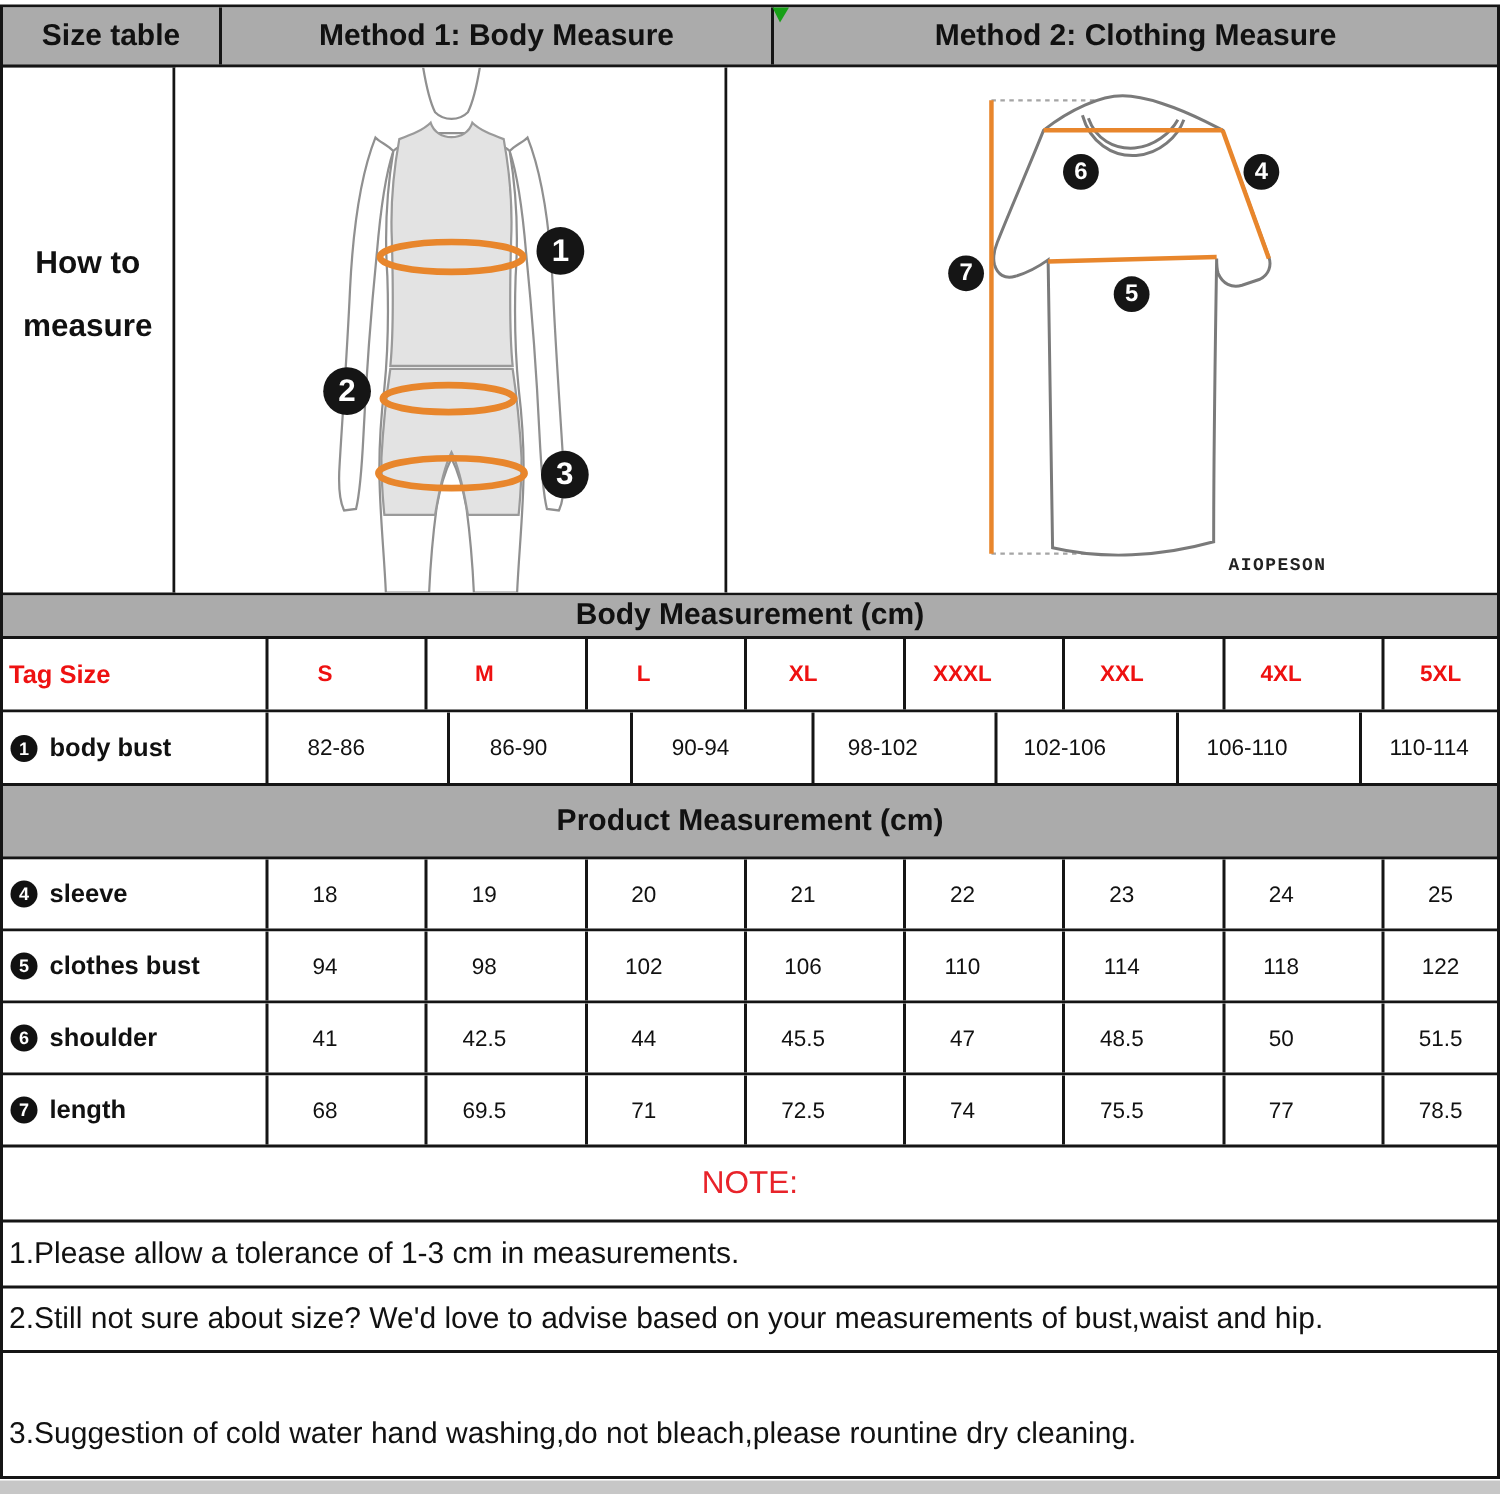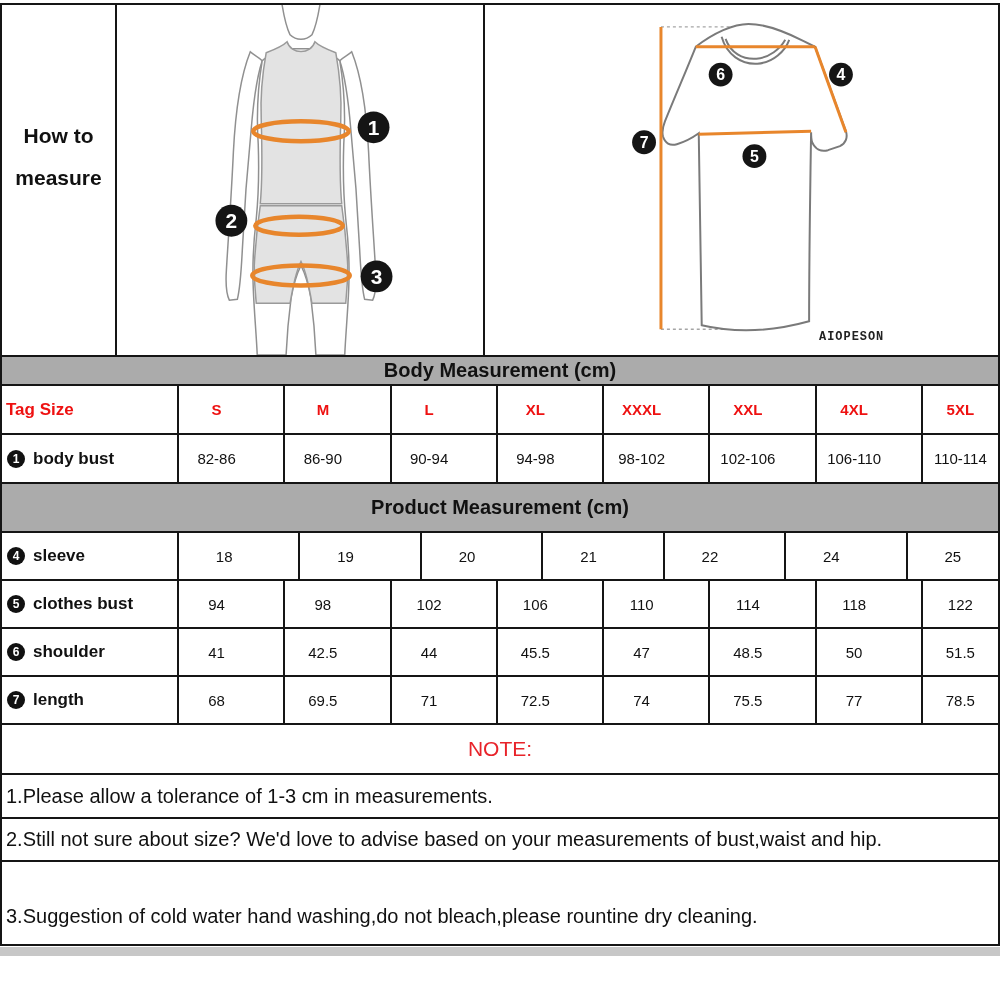--- a/index.html
+++ b/index.html
@@ -53,20 +53,28 @@
   .bottom-strip { width:1000px; height:9px; background:#c7c7c7; margin-top:1px; }
 
   .marker-text { fill:#fff; font-weight:bold; font-family:"Liberation Sans",sans-serif; }
   .brand-text { fill:#222; font-family:"Liberation Mono",monospace; font-weight:bold; font-size:12px; letter-spacing:1px; }
 </style>
 </head>
 <body>
 
 <div class="sheet">
 
+  <div class="row hdr">
+    <div class="cell c1">Size table</div>
+    <div class="cell c2">Method 1: Body  Measure</div>
+    <div class="cell c3">
+      <span class="green-wedge"></span>
+      <span>Method 2: Clothing Measure</span>
+    </div>
+  </div>
 
   <div class="row diagrams">
     <div class="cell-howto">
       <span>How to</span>
       <span>measure</span>
     </div>
 
     <div class="cell-bodyfig">
       <svg viewBox="0 0 368 352">
 
@@ -152,39 +160,39 @@
   </div>
 
   <div class="trow data-row first">
     <div class="label">
       <span class="numdot">1</span>
       <span>body bust</span>
     </div>
     <div class="val">82-86</div>
     <div class="val">86-90</div>
     <div class="val">90-94</div>
-    <div class="val">94-98</div>
     <div class="val">98-102</div>
     <div class="val">102-106</div>
     <div class="val">106-110</div>
     <div class="val">110-114</div>
   </div>
 
   <div class="band pm">Product Measurement (cm)</div>
 
   <div class="trow data-row">
     <div class="label">
       <span class="numdot">4</span>
       <span>sleeve</span>
     </div>
     <div class="val">18</div>
     <div class="val">19</div>
     <div class="val">20</div>
     <div class="val">21</div>
     <div class="val">22</div>
+    <div class="val">23</div>
     <div class="val">24</div>
     <div class="val">25</div>
   </div>
 
   <div class="trow data-row">
     <div class="label">
       <span class="numdot">5</span>
       <span>clothes bust</span>
     </div>
     <div class="val">94</div>

